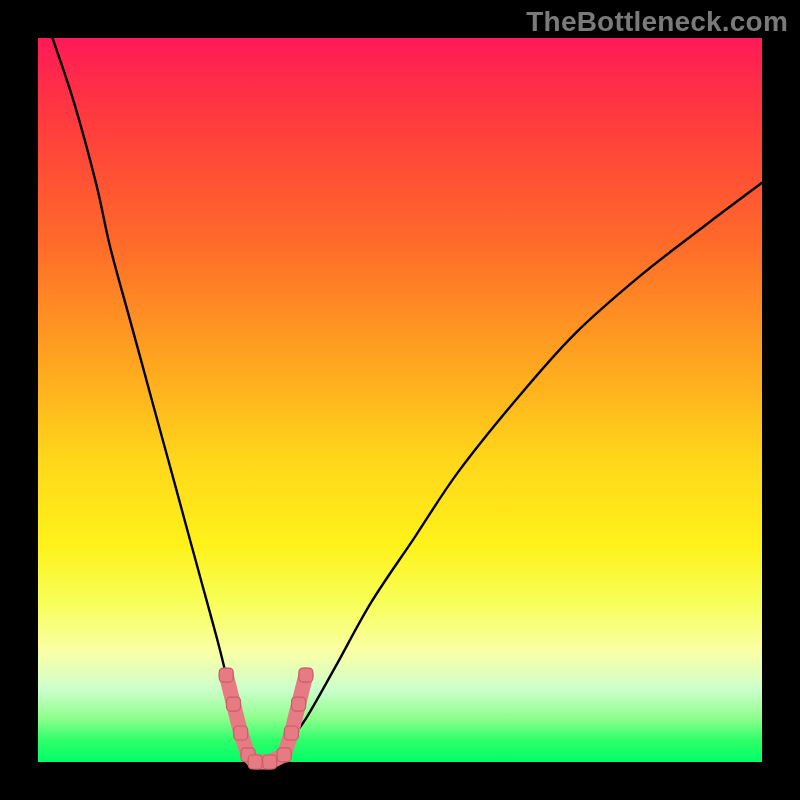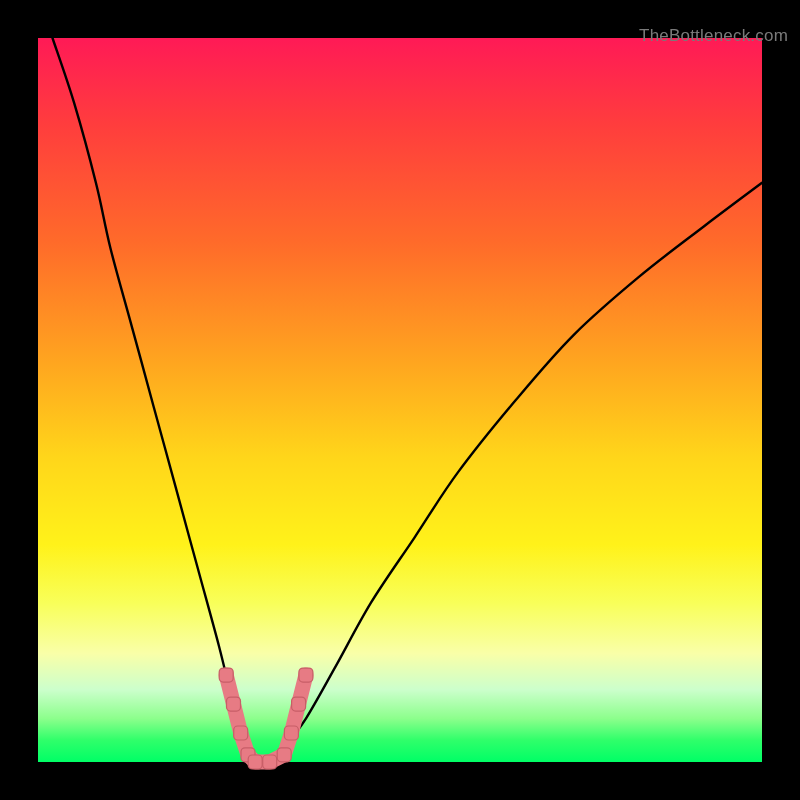--- a/index.html
+++ b/index.html
@@ -37,26 +37,25 @@
       #8cff8c 94%,
       #2fff6a 97%,
       #00ff66 100%
     );
   }
   .watermark {
     position: absolute;
     top: 6px;
     right: 12px;
     color: #7a7a7a;
-    font-size: 17px;
-    font-weight: 400;
+    font-size: 28px;
+    font-weight: 700;
     letter-spacing: 0.2px;
     z-index: 5;
     user-select: none;
-    margin-top: 20px;
   }
   svg.curves {
     position: absolute;
     left: 0;
     top: 0;
     width: 724px;
     height: 724px;
     overflow: visible;
   }
   .curve-line {

